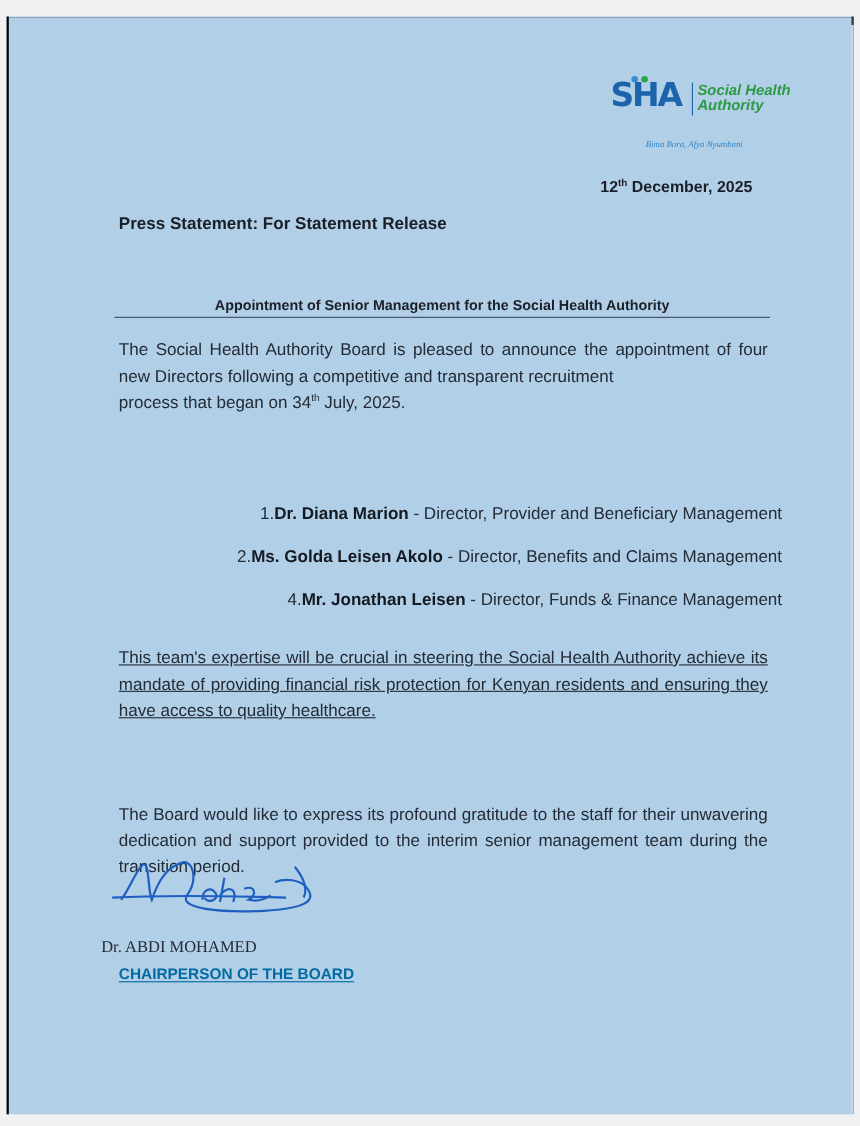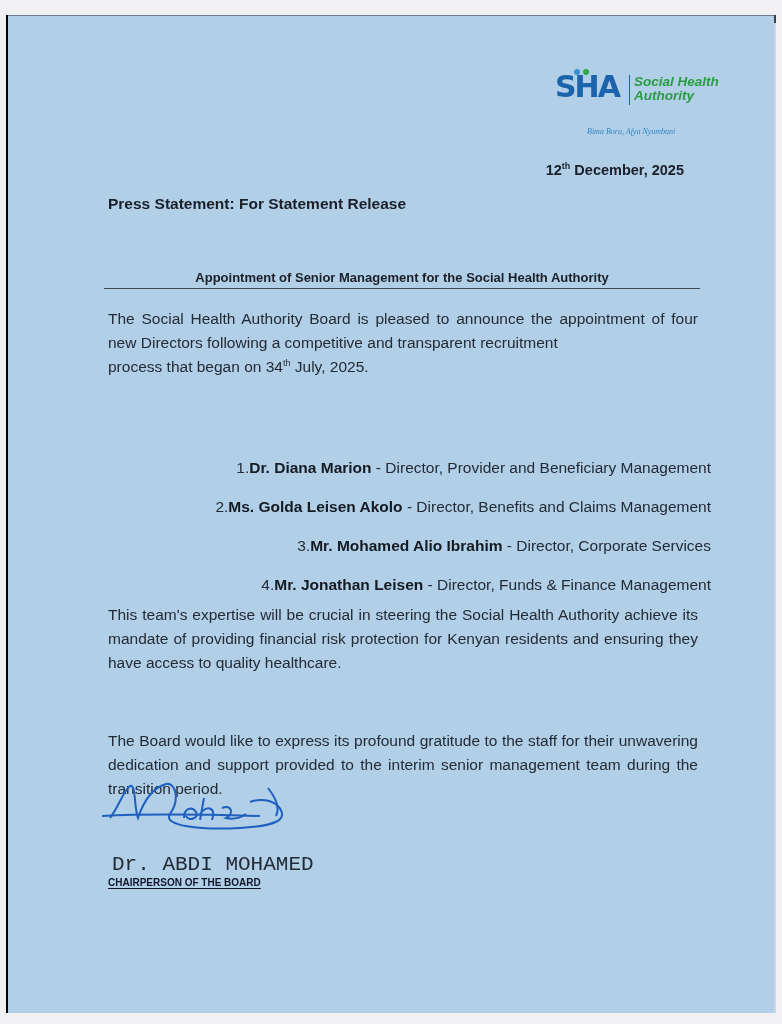--- a/index.html
+++ b/index.html
@@ -42,22 +42,22 @@
   .para .last { text-align-last:left; }
   .para sup { font-size:9px; line-height:0; }
 
   .list { left:123px; top:442px; width:580px; margin:0; padding:0; list-style:none; font-family:"Liberation Sans", sans-serif; font-size:15.5px; color:#232b36; }
   .list li { height:39px; line-height:22px; white-space:nowrap;text-align:right; }
   .list .num { display:inline-block; width:23px; }
   .list .name { font-weight:bold; color:#141a22; }
 
   .signature { left:92px; top:763px; width:200px; height:60px; }
 
-  .signer { left:104px; top:838px; font-family:Liberation Mono, monospace; font-size:21px; color:#232b36; }
-  .title { left:100px; top:862px; font-family:"Liberation Sans", sans-serif; font-weight:bold; font-size:10px; color:#0f172a; text-decoration:underline; text-underline-offset:2px; }
+  .signer { left:84px; top:838px; font-family:Liberation Serif, serif; font-size:15px; color:#232b36; }
+  .title { left:100px; top:862px; font-family:"Liberation Sans", sans-serif; font-weight:bold; font-size:14px; color:#0369a1; text-decoration:underline; text-underline-offset:2px; }
 </style>
 </head>
 <body>
 
 <div class="paper">
 
   <div class="abs logo">
     <span class="logo-dot1"></span>
     <span class="logo-dot2"></span>
     <span class="logo-mark">SHA</span>
@@ -77,25 +77,24 @@
 
   <div class="abs para" style="top:292px;">
     <span>The Social Health Authority Board is pleased to announce the appointment of four new Directors following a competitive and transparent recruitment</span>
     <div class="last"><span>process that began on 34</span><sup>th</sup><span> July, 2025.</span></div>
   </div>
 
 
   <ul class="abs list">
     <li><span class="num">1.</span><span class="name">Dr. Diana Marion</span><span> - Director, Provider and Beneficiary Management</span></li>
     <li><span class="num">2.</span><span class="name">Ms. Golda Leisen Akolo</span><span> - Director, Benefits and Claims Management</span></li>
-    <li><span class="num">3.</span><span class="name">Mr. Mohamed Alio Ibrahim</span><span> - Director, Corporate Services</span></li>
     <li><span class="num">4.</span><span class="name">Mr. Jonathan Leisen</span><span> - Director, Funds &amp; Finance Management</span></li>
   </ul>
 
-  <div class="abs para" style="top:588px; text-align-last:left;">This team's expertise will be crucial in steering the Social Health Authority achieve its mandate of providing financial risk protection for Kenyan residents and ensuring they have access to quality healthcare.</div>
+  <div class="abs para" style="top:572px; text-align-last:left;text-decoration:underline;">This team's expertise will be crucial in steering the Social Health Authority achieve its mandate of providing financial risk protection for Kenyan residents and ensuring they have access to quality healthcare.</div>
 
   <div class="abs para" style="top:682px; text-align-last:left;margin-top:32px;">The Board would like to express its profound gratitude to the staff for their unwavering dedication and support provided to the interim senior management team during the transition period.</div>
 
   <svg class="abs signature" viewBox="0 0 200 60">
     <path d="M2 38 C 40 36, 90 36, 160 38" fill="none" stroke="#1f5fbf" stroke-width="2"></path>
     <path d="M10 40 C 18 30, 24 12, 30 8 C 36 5, 34 30, 38 40 C 44 22, 52 10, 66 6 C 76 4, 80 22, 70 36 C 62 48, 100 52, 140 50 C 175 48, 190 42, 178 28 C 172 22, 160 20, 150 24" fill="none" stroke="#1f5fbf" stroke-width="2"></path>
     <path d="M84 40 C 84 30, 92 28, 96 34 C 100 40, 88 44, 86 38 M104 20 L100 42 M100 36 C 108 26, 116 30, 112 42 M122 30 C 132 26, 134 36, 126 40 C 134 42, 140 40, 146 36 M168 10 C 176 20, 180 30, 176 38" fill="none" stroke="#1f5fbf" stroke-width="2"></path>
   </svg>
 
   <div class="abs signer">Dr. ABDI MOHAMED</div>

